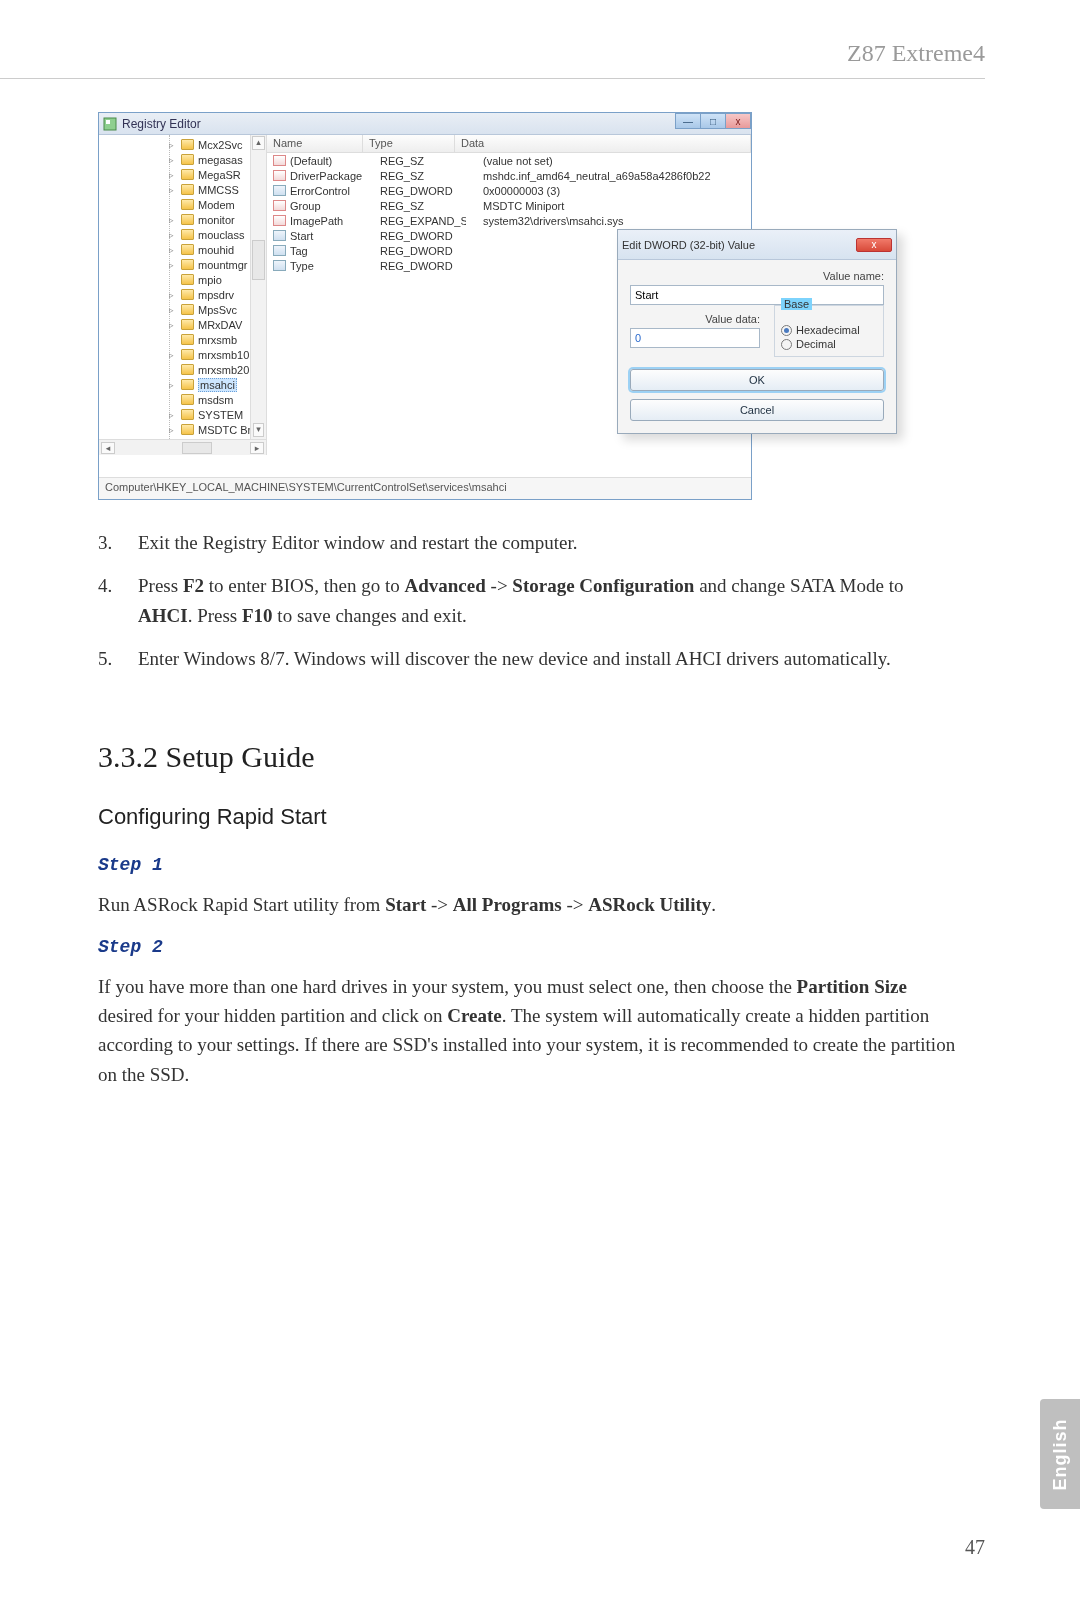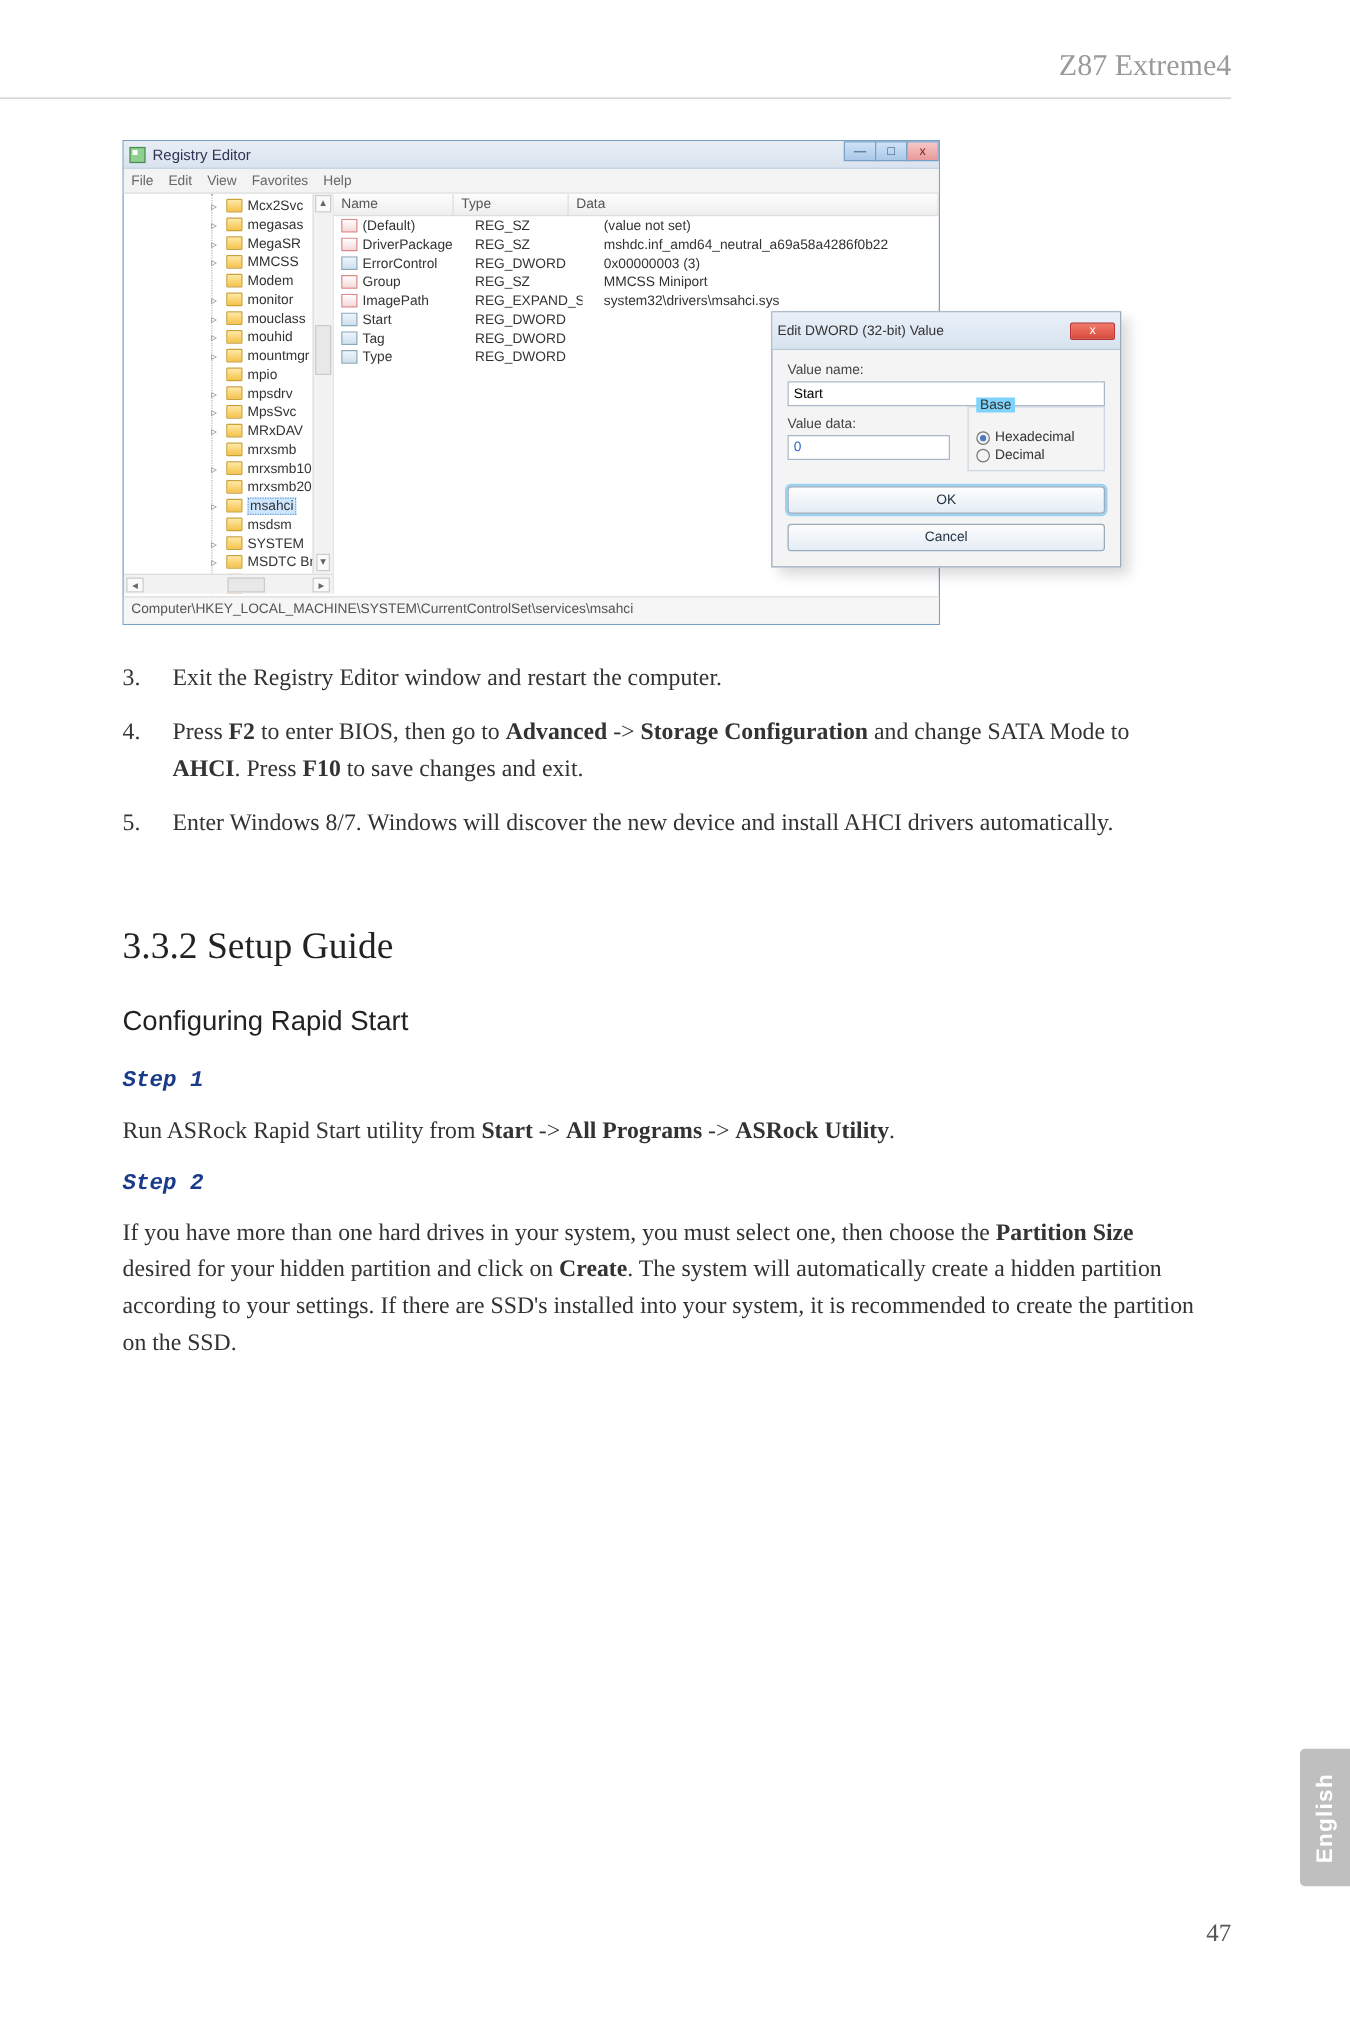--- a/index.html
+++ b/index.html
@@ -162,21 +162,21 @@
     display:flex; align-items:center; justify-content:space-between;
     padding:0 4px;
   }
   .dlg .dlg-close {
     width:36px; height:14px;
     background:linear-gradient(#f17a6a,#d84a3a);
     border:1px solid #b33; border-radius:2px;
     color:#fff; font-size:10px; text-align:center; line-height:12px;
   }
   .dlg-body { padding:10px 12px 12px; }
-  .dlg-body .lbl { color:#444; margin-bottom:3px;}
+  .dlg-body .lbl { color:#444; margin-bottom:3px;text-align:right;}
   .dlg-body input.txt {
     width:100%; height:20px; border:1px solid #a8b8c8; background:#fff;
     padding:2px 4px; font-size:11px;
   }
   .dlg-body .row2 { display:flex; margin-top:8px; gap:14px;}
   .dlg-body .val-col { flex:1;}
   .dlg-body .base-col { width:110px;}
   .base-box { border:1px solid #cdd6e0; padding:4px 6px 6px; position:relative; margin-top:-8px;}
   .base-box .legend{ position:relative; top:-12px; background:#7dd3fc; padding:0 3px; display:inline-block;}
   .radio-row{ display:flex; align-items:center; gap:4px; margin-top:2px;}
@@ -243,27 +243,20 @@
             <rect x="1" y="1" width="12" height="12" fill="#8fcf8f" stroke="#4a8a4a"></rect>
             <rect x="3" y="3" width="4" height="4" fill="#fff"></rect>
           </svg>
       </span>
       <span class="title">Registry Editor</span>
       <div class="win-btns">
         <div class="win-btn">—</div>
         <div class="win-btn">□</div>
         <div class="win-btn close">x</div>
       </div>
-    </div>
-    <div class="menubar">
-      <span>File</span>
-      <span>Edit</span>
-      <span>View</span>
-      <span>Favorites</span>
-      <span>Help</span>
     </div>
     <div class="regedit-body">
       <div class="tree-pane">
         <div class="vline"></div>
         <div id="tree-container">
             <div class="node">
               <span class="twist">▹</span>
               <span class="fld"></span>
               <span class="label">Mcx2Svc</span>
             </div>
@@ -413,21 +406,21 @@
               </div>
               <div class="cell type">REG_DWORD</div>
               <div class="cell data">0x00000003 (3)</div>
             </div>
             <div class="list-row">
               <div class="cell name">
                 <span class="ric str"></span>
                 <span>Group</span>
               </div>
               <div class="cell type">REG_SZ</div>
-              <div class="cell data">MMCSS Miniport</div>
+              <div class="cell data">MSDTC Miniport</div>
             </div>
             <div class="list-row">
               <div class="cell name">
                 <span class="ric str"></span>
                 <span>ImagePath</span>
               </div>
               <div class="cell type">REG_EXPAND_SZ</div>
               <div class="cell data">system32\drivers\msahci.sys</div>
             </div>
             <div class="list-row">

